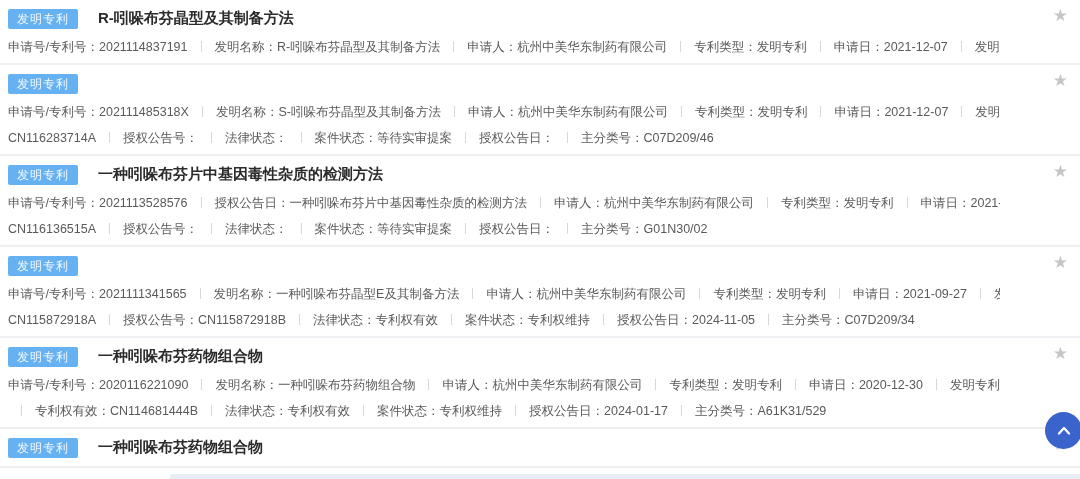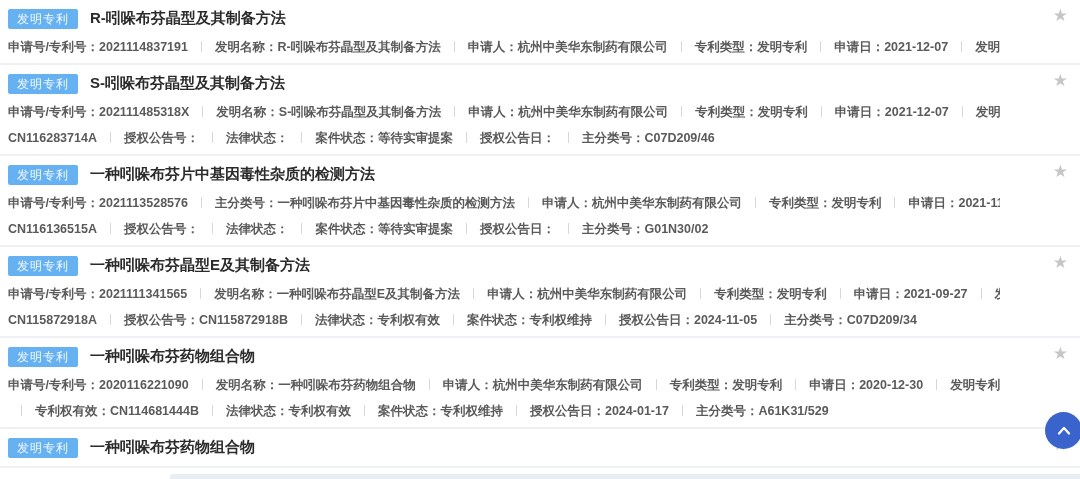--- a/index.html
+++ b/index.html
@@ -18,29 +18,29 @@
     background:#ffffff;
   }
   .entry-header{display:flex;align-items:flex-start;height:21px;}
   .badge{
     flex:0 0 auto;
     background:var(--badge-bg);color:var(--badge-fg);
     font-size:12px;line-height:14px;padding:3px 9px;border-radius:2px;
     letter-spacing:1px;
   }
   .title{
-    margin-left:12px;font-size:15px;font-weight:bold;color:var(--title-fg);
+    margin-left:20px;font-size:15px;font-weight:bold;color:var(--title-fg);
     white-space:nowrap;cursor:pointer;
   }
   .detail-line{
     margin-top:9px;height:17px;line-height:17px;
     font-size:12.5px;color:var(--text-fg);
     white-space:nowrap;overflow:hidden;
   }
-  .field{display:inline-block;vertical-align:top;font-weight:bold;}
+  .field{display:inline-block;vertical-align:top;}
   .sep{
     display:inline-block;width:1px;height:11px;background:var(--sep);
     margin:0 13px;vertical-align:-1px;
   }
   .star{
     position:absolute;top:7px;right:12px;
     font-size:17px;line-height:17px;color:var(--star);cursor:pointer;
   }
   .back-to-top{
     position:absolute;left:1045px;top:412px;width:37px;height:37px;
@@ -63,41 +63,39 @@
       <span class="badge">发明专利</span>
       <span class="title">R-吲哚布芬晶型及其制备方法</span>
     </div>
     <div class="detail-line line1"><span class="field">申请号/专利号：2021114837191</span><span class="sep"></span><span class="field">发明名称：R-吲哚布芬晶型及其制备方法</span><span class="sep"></span><span class="field">申请人：杭州中美华东制药有限公司</span><span class="sep"></span><span class="field">专利类型：发明专利</span><span class="sep"></span><span class="field">申请日：2021-12-07</span><span class="sep"></span><span class="field">发明专利申请公布号：</span></div>
     <span class="star">★</span>
   </div>
 
   <div class="entry">
     <div class="entry-header">
       <span class="badge">发明专利</span>
-      <span class="title">S-吲哚布芬晶型及其制备方法</span>
     </div>
     <div class="detail-line line1"><span class="field">申请号/专利号：202111485318X</span><span class="sep"></span><span class="field">发明名称：S-吲哚布芬晶型及其制备方法</span><span class="sep"></span><span class="field">申请人：杭州中美华东制药有限公司</span><span class="sep"></span><span class="field">专利类型：发明专利</span><span class="sep"></span><span class="field">申请日：2021-12-07</span><span class="sep"></span><span class="field">发明专利申请公布号：</span></div>
     <div class="detail-line line2"><span class="field">CN116283714A</span><span class="sep"></span><span class="field">授权公告号：</span><span class="sep"></span><span class="field">法律状态：</span><span class="sep"></span><span class="field">案件状态：等待实审提案</span><span class="sep"></span><span class="field">授权公告日：</span><span class="sep"></span><span class="field">主分类号：C07D209/46</span></div>
     <span class="star">★</span>
   </div>
 
   <div class="entry">
     <div class="entry-header">
       <span class="badge">发明专利</span>
       <span class="title">一种吲哚布芬片中基因毒性杂质的检测方法</span>
     </div>
-    <div class="detail-line line1"><span class="field">申请号/专利号：2021113528576</span><span class="sep"></span><span class="field">主分类号：一种吲哚布芬片中基因毒性杂质的检测方法</span><span class="sep"></span><span class="field">申请人：杭州中美华东制药有限公司</span><span class="sep"></span><span class="field">专利类型：发明专利</span><span class="sep"></span><span class="field">申请日：2021-11-16</span></div>
+    <div class="detail-line line1"><span class="field">申请号/专利号：2021113528576</span><span class="sep"></span><span class="field">授权公告日：一种吲哚布芬片中基因毒性杂质的检测方法</span><span class="sep"></span><span class="field">申请人：杭州中美华东制药有限公司</span><span class="sep"></span><span class="field">专利类型：发明专利</span><span class="sep"></span><span class="field">申请日：2021-11-16</span></div>
     <div class="detail-line line2"><span class="field">CN116136515A</span><span class="sep"></span><span class="field">授权公告号：</span><span class="sep"></span><span class="field">法律状态：</span><span class="sep"></span><span class="field">案件状态：等待实审提案</span><span class="sep"></span><span class="field">授权公告日：</span><span class="sep"></span><span class="field">主分类号：G01N30/02</span></div>
     <span class="star">★</span>
   </div>
 
   <div class="entry">
     <div class="entry-header">
       <span class="badge">发明专利</span>
-      <span class="title">一种吲哚布芬晶型E及其制备方法</span>
     </div>
     <div class="detail-line line1"><span class="field">申请号/专利号：2021111341565</span><span class="sep"></span><span class="field">发明名称：一种吲哚布芬晶型E及其制备方法</span><span class="sep"></span><span class="field">申请人：杭州中美华东制药有限公司</span><span class="sep"></span><span class="field">专利类型：发明专利</span><span class="sep"></span><span class="field">申请日：2021-09-27</span><span class="sep"></span><span class="field">发明专利申请公布号：</span></div>
     <div class="detail-line line2"><span class="field">CN115872918A</span><span class="sep"></span><span class="field">授权公告号：CN115872918B</span><span class="sep"></span><span class="field">法律状态：专利权有效</span><span class="sep"></span><span class="field">案件状态：专利权维持</span><span class="sep"></span><span class="field">授权公告日：2024-11-05</span><span class="sep"></span><span class="field">主分类号：C07D209/34</span></div>
     <span class="star">★</span>
   </div>
 
   <div class="entry">
     <div class="entry-header">
       <span class="badge">发明专利</span>
       <span class="title">一种吲哚布芬药物组合物</span>

